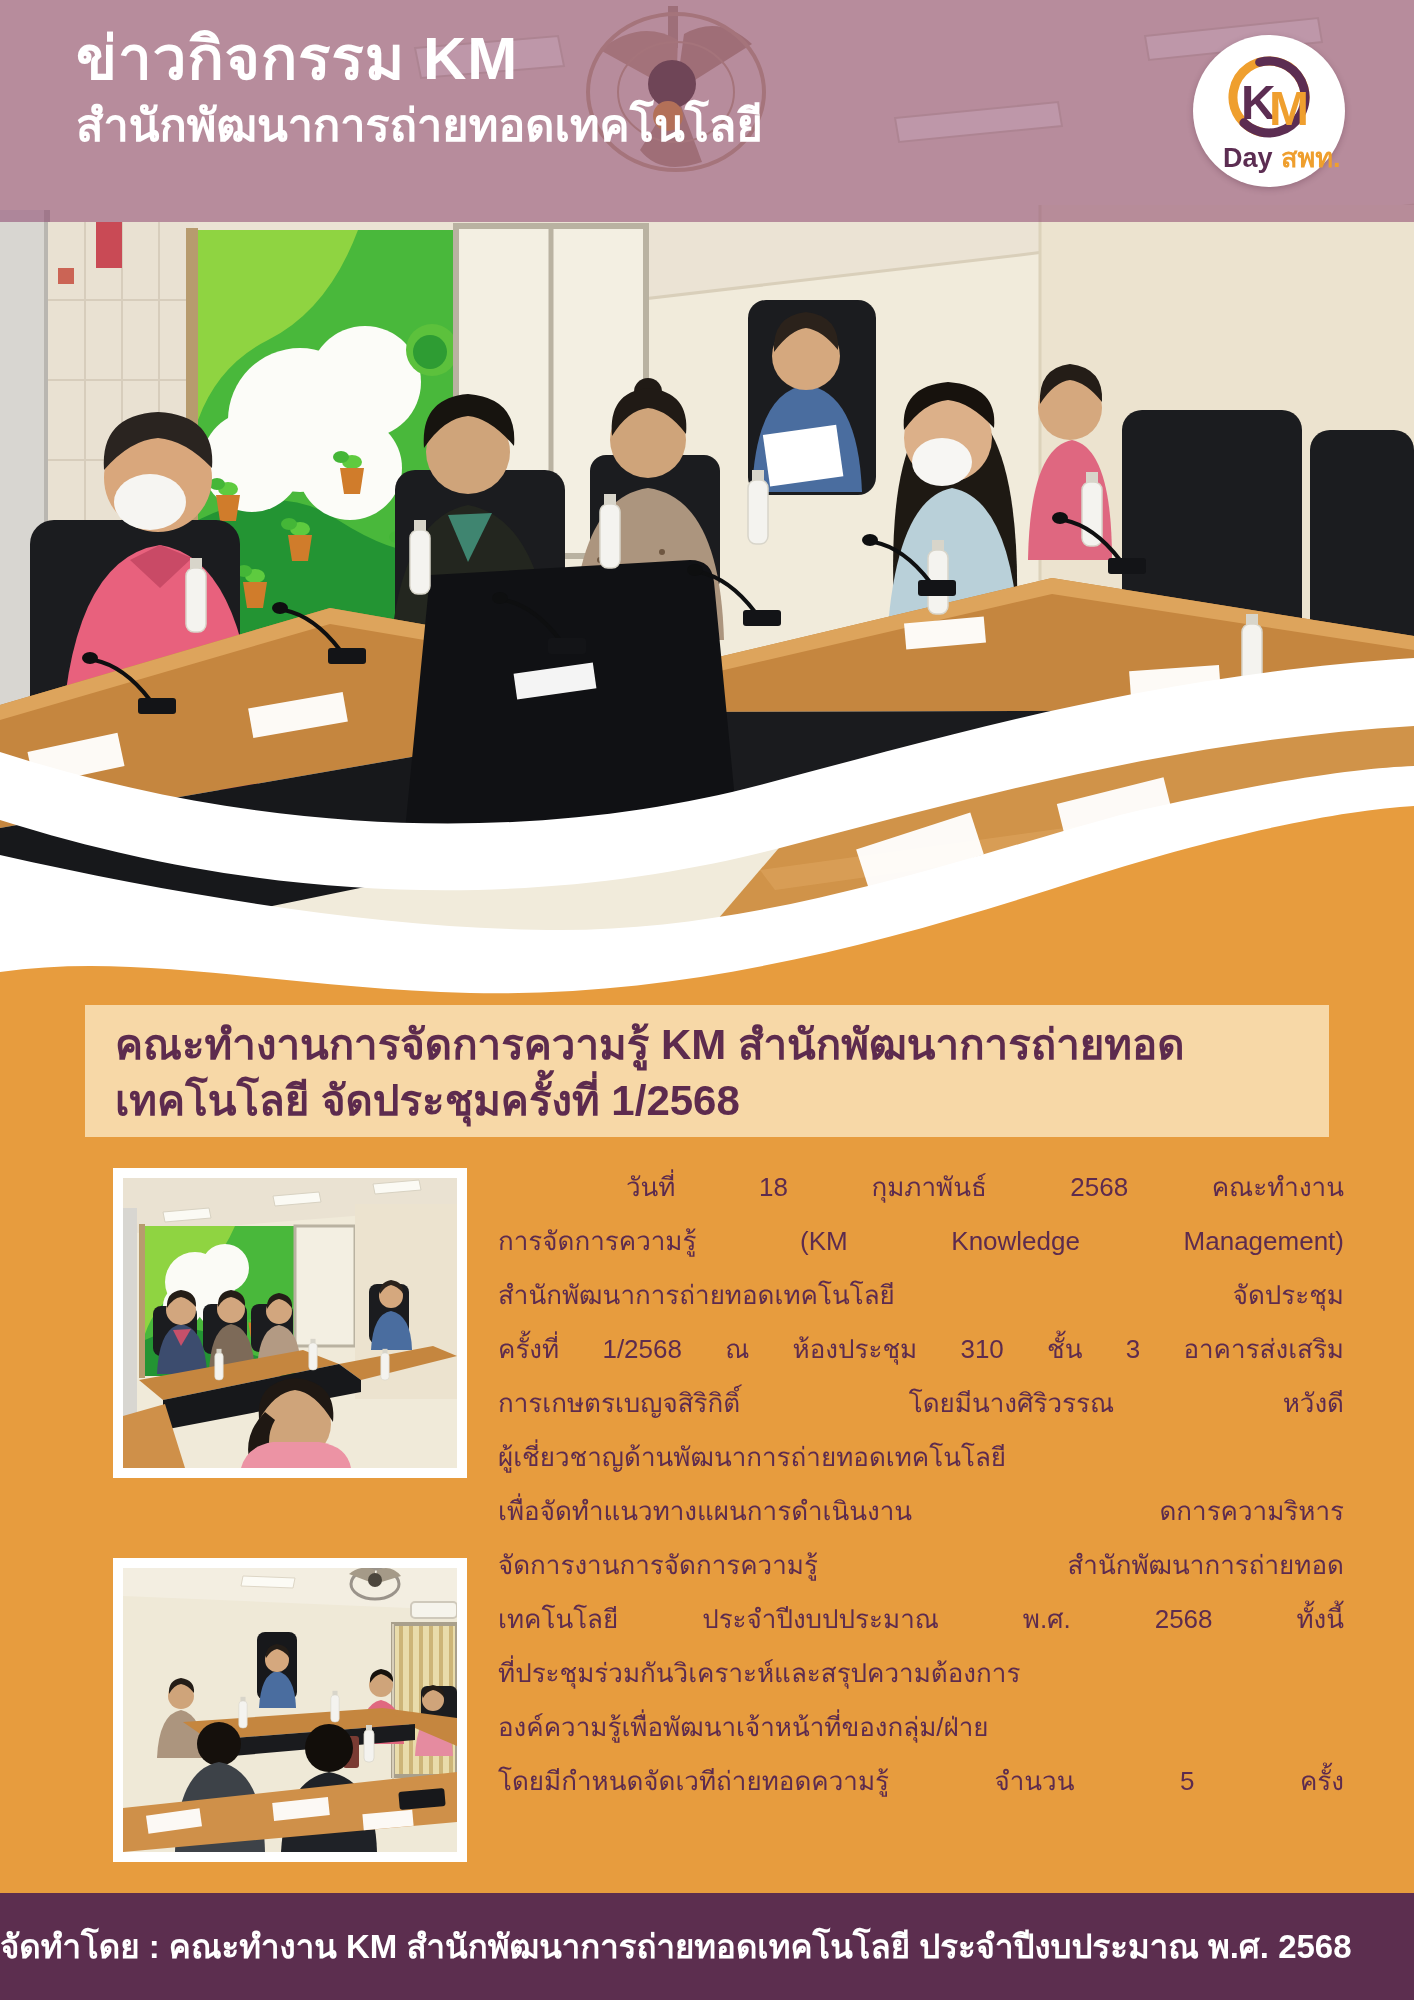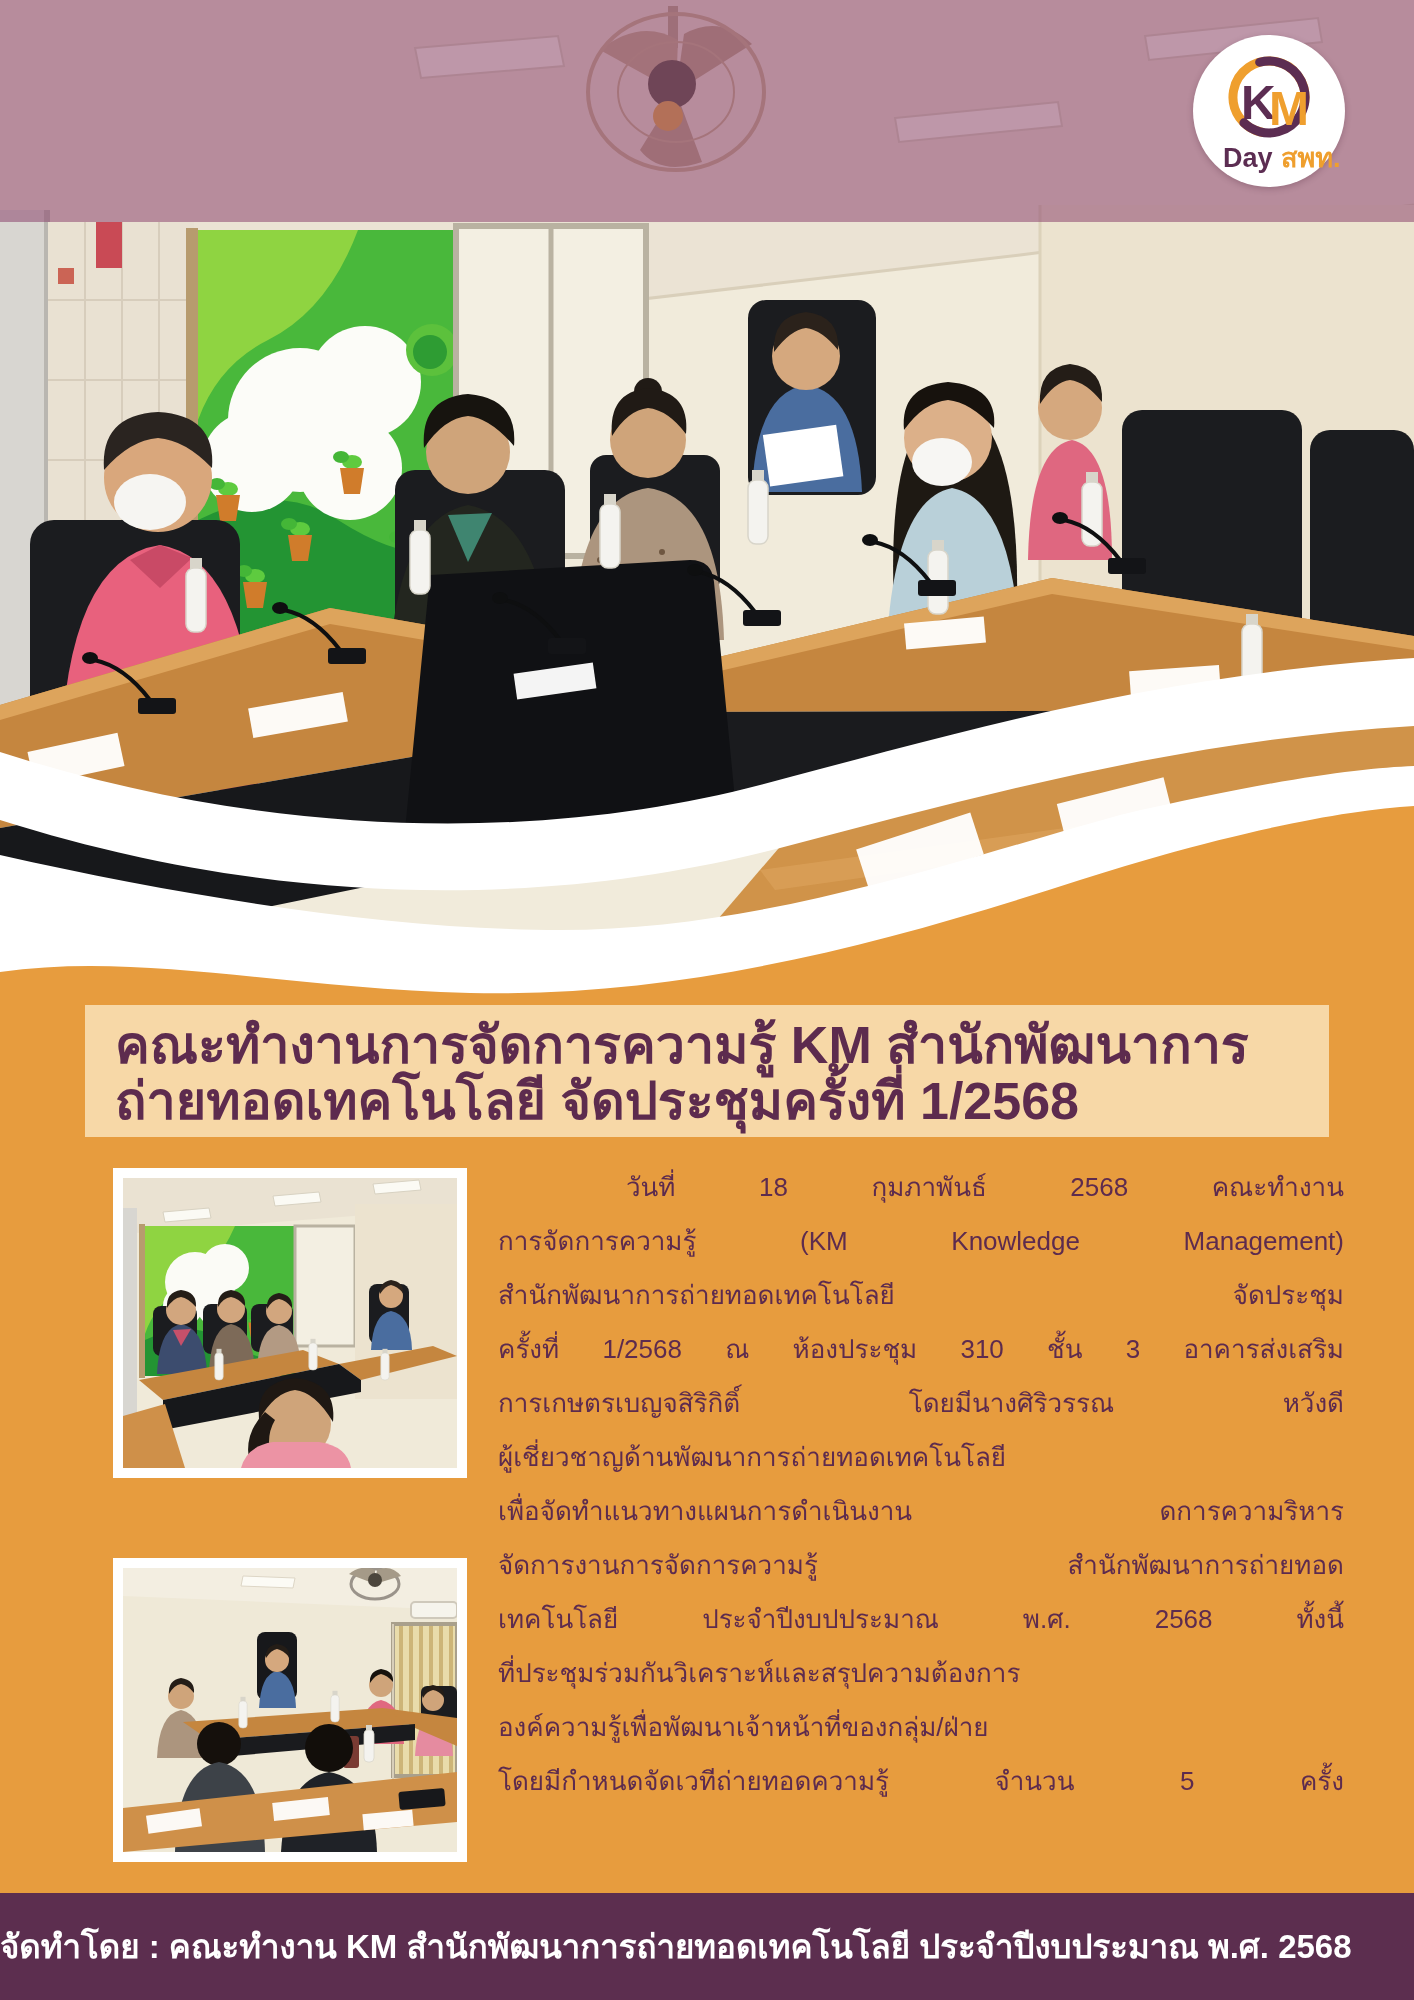--- a/index.html
+++ b/index.html
@@ -34,21 +34,21 @@
   
   .orange-section{
     position:absolute; top:1010px; left:0; width:1414px; height:883px;
     background:#E79C3E;
   }
   .heading-box{
     position:absolute; top:1005px; left:85px; width:1244px; height:132px;
     background:#F7D8A7; box-sizing:border-box; padding:12px 26px 0 30px;
   }
   .heading-box .heading-text{
-    color:#5D2B4E; font-size:52px; font-weight:800; line-height:56px; width:1190px;
+    color:#5D2B4E; font-size:42px; font-weight:800; line-height:56px; width:1190px;
   }
   .photo-frame{
     position:absolute; left:113px; width:354px; background:#ffffff;
     padding:10px; box-sizing:border-box;
   }
   #photo-frame-1{top:1168px; height:310px;}
   #photo-frame-2{top:1558px; height:304px;}
   .body-col{
     position:absolute; left:498px; top:1160px; width:846px;
     color:#5D2B4E; font-size:26px; font-weight:500;
@@ -244,20 +244,24 @@
     <use href="#mic" transform="translate(150,700)"></use>
     <use href="#mic" transform="translate(340,650)"></use>
     <use href="#mic" transform="translate(560,640)"></use>
     <use href="#mic" transform="translate(755,612)"></use>
     <use href="#mic" transform="translate(930,582)"></use>
     <use href="#mic" transform="translate(1120,560)"></use>
   </svg>
 
   <div class="header-overlay"></div>
 
+  <div class="title-block">
+    <h1>ข่าวกิจกรรม KM</h1>
+    <h2>สำนักพัฒนาการถ่ายทอดเทคโนโลยี</h2>
+  </div>
 
 
   <div class="logo">
     <svg width="152" height="152" viewBox="0 0 152 152">
       <circle cx="76" cy="62" r="36" fill="none" stroke="#EF9F2E" stroke-width="9" stroke-dasharray="170 60" stroke-linecap="round" transform="rotate(100 76 62)"></circle>
       <circle cx="76" cy="62" r="36" fill="none" stroke="#5C2D52" stroke-width="9" stroke-dasharray="150 80" stroke-linecap="round" transform="rotate(-105 76 62)"></circle>
       <text x="48" y="84" font-size="48" font-weight="800" fill="#5C2D52">K</text>
       <text x="76" y="90" font-size="48" font-weight="800" fill="#EF9F2E">M</text>
       <text x="30" y="132" font-size="27" font-weight="800" fill="#5C2D52">Day</text>
       <text x="88" y="132" font-size="27" font-weight="800" fill="#EF9F2E">สพท.</text>

